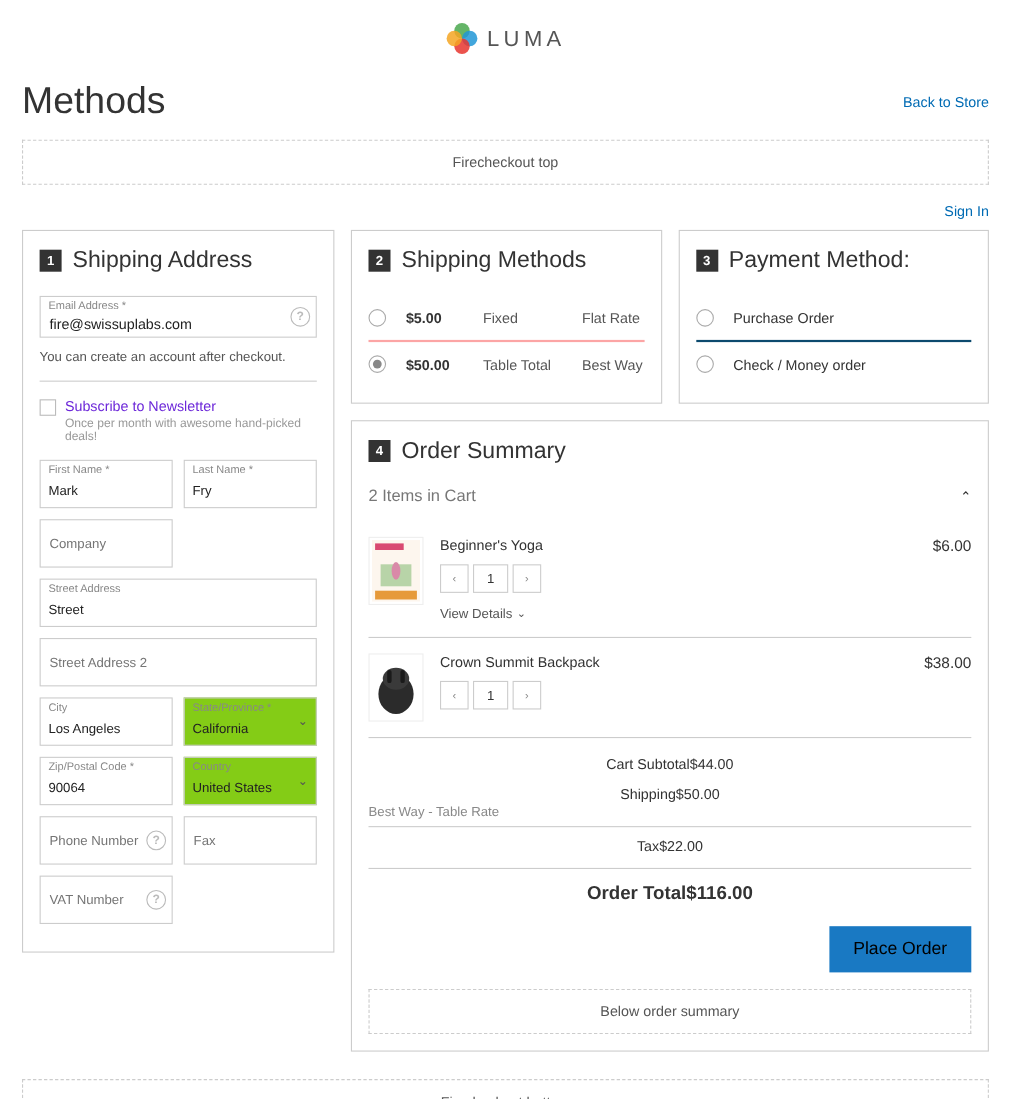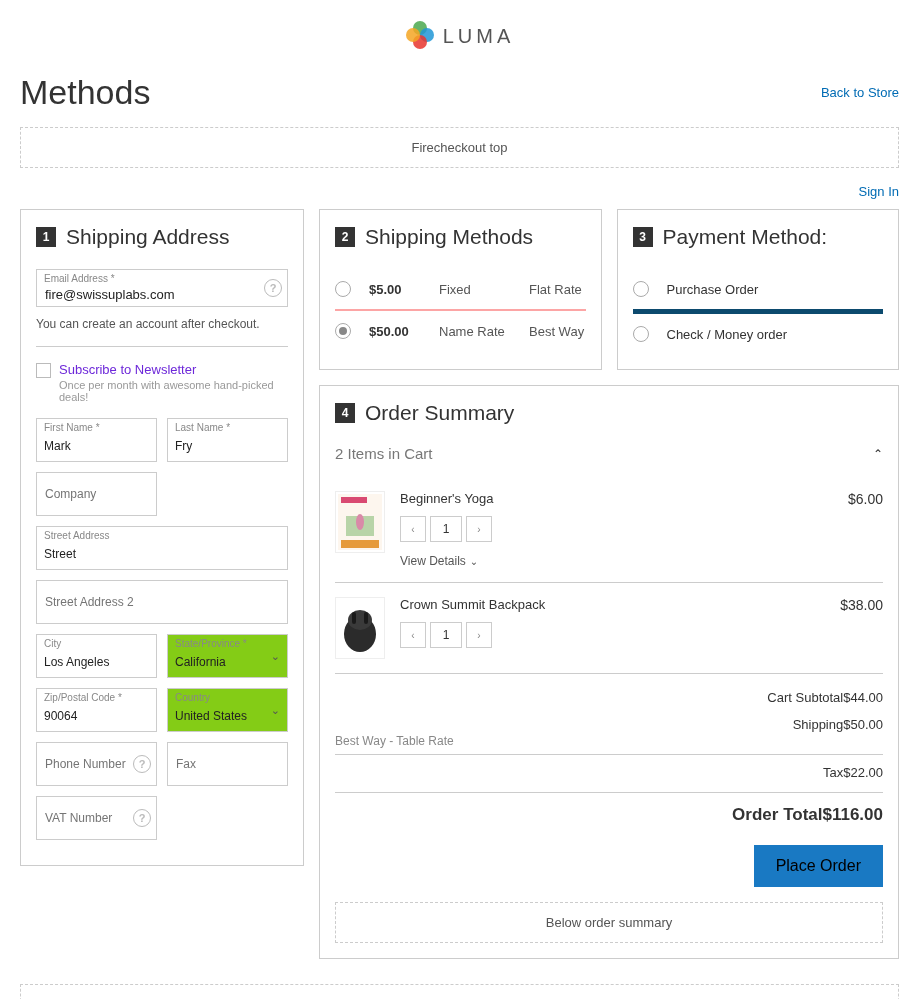--- a/index.html
+++ b/index.html
@@ -39,37 +39,37 @@
 .help-icon { position: absolute; right: 6px; top: 50%; transform: translateY(-50%); width: 18px; height: 18px; border: 1.5px solid #bbb; border-radius: 50%; display: flex; align-items: center; justify-content: center; font-size: 11px; color: #bbb; font-weight: 600; }
 .ship-panel { flex: 1; }
 .pay-panel { flex: 1; }
 .ship-row { display: flex; align-items: center; padding: 12px 0; border-bottom: 2px solid #fca5a5; font-size: 13px; }
 .ship-row:last-child { border-bottom: none; }
 .radio-outer { width: 16px; height: 16px; border: 1px solid #aaa; border-radius: 50%; margin-right: 18px; flex-shrink: 0; display: flex; align-items: center; justify-content: center; }
 .radio-inner { width: 8px; height: 8px; border-radius: 50%; background: #888; }
 .ship-price { font-weight: 600; width: 70px; }
 .ship-method { width: 90px; color: #555; }
 .ship-carrier { color: #555; }
-.pay-row { display: flex; align-items: center; padding: 12px 0; border-bottom: 5px solid #0c4a6e; font-size: 13px; }
+.pay-row { display: flex; align-items: center; padding: 12px 0; border-bottom: 2px solid #0c4a6e; font-size: 13px; }
 .pay-row:last-child { border-bottom: none; }
 .summary-panel { }
 .cart-count-row { display: flex; justify-content: space-between; align-items: center; margin-bottom: 15px; font-size: 15px; color: #777; }
 .chevron-up { font-size: 12px; color: #333; }
 .cart-item { display: flex; gap: 15px; padding: 14px 0; border-bottom: 1px solid #ccc; }
 .cart-item:last-of-type { border-bottom: none; }
 .item-img { width: 50px; height: 62px; flex-shrink: 0; border: 1px solid #eee; display: flex; align-items: center; justify-content: center; }
 .item-info { flex: 1; }
 .item-name { font-size: 13px; color: #333; margin-bottom: 10px; }
 .item-price { font-size: 14px; color: #333; }
 .qty-box { display: flex; gap: 4px; margin-bottom: 10px; }
 .qty-btn { width: 26px; height: 26px; border: 1px solid #ccc; background: #fff; display: flex; align-items: center; justify-content: center; font-size: 10px; color: #888; cursor: pointer; }
 .qty-val { width: 32px; height: 26px; border: 1px solid #ccc; text-align: center; font-size: 12px; line-height: 24px; }
 .view-details { font-size: 12px; color: #555; display: inline-flex; align-items: center; gap: 4px; }
 .totals { margin-top: 10px; }
-.total-row { display: flex; justify-content: flex-end; padding: 6px 0; font-size: 13px; }
+.total-row { display: flex; justify-content: center; padding: 6px 0; font-size: 13px; }
 .total-row-sub { font-size: 12px; color: #888; margin-top: -4px; margin-bottom: 6px; }
 .total-row.tax { border-top: 1px solid #ccc; margin-top: 4px; padding-top: 10px; }
 .total-row.grand { border-top: 1px solid #ccc; margin-top: 6px; padding-top: 12px; font-size: 17px; font-weight: 600; }
 .place-order-wrap { text-align: right; margin-top: 14px; }
 .place-order-btn { background: #1979c3; color: #000000; border: none; padding: 12px 22px; font-size: 16px; cursor: pointer; }
 .below-summary { border: 1px dashed #ccc; text-align: center; padding: 12px; font-size: 13px; color: #555; margin-top: 15px; }
 .bottom-block { border: 1px dashed #ccc; text-align: center; padding: 12px; font-size: 13px; color: #555; margin-top: 25px; }
 </style>
 </head>
 <body>
@@ -205,21 +205,21 @@
             <span class="radio-outer"></span>
             <span class="ship-price">$5.00</span>
             <span class="ship-method">Fixed</span>
             <span class="ship-carrier">Flat Rate</span>
           </div>
           <div class="ship-row">
             <span class="radio-outer">
                 <span class="radio-inner"></span>
               </span>
             <span class="ship-price">$50.00</span>
-            <span class="ship-method">Name Rate</span>
+            <span class="ship-method">Table Total</span>
             <span class="ship-carrier">Best Way</span>
           </div>
         </div>
 
         <div class="panel pay-panel">
           <div class="panel-title">
             <span class="step-num">3</span>
             <span>Payment Method:</span>
           </div>
           <div class="pay-row">

